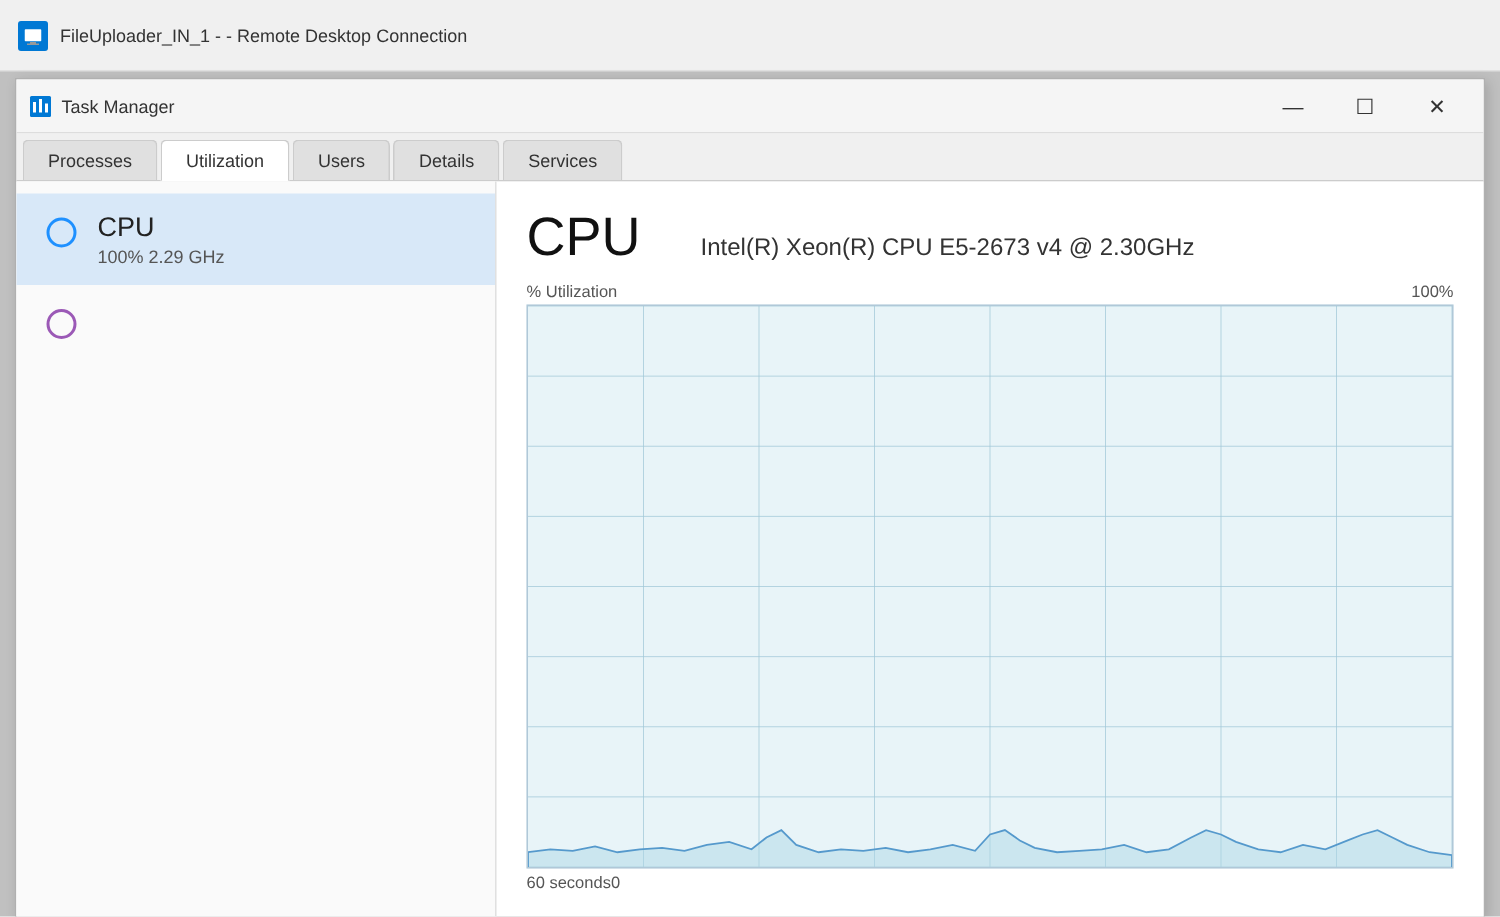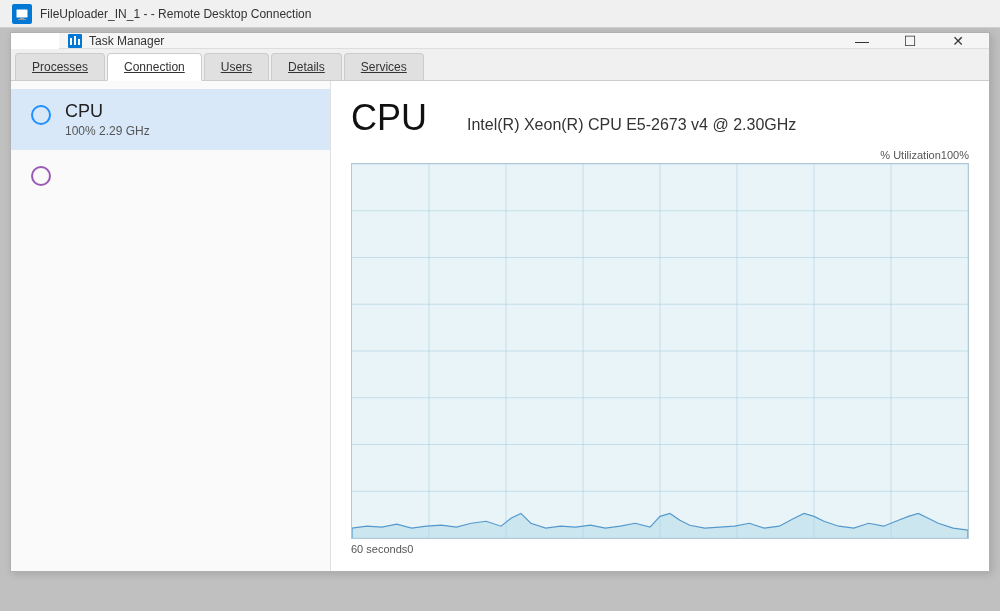--- a/index.html
+++ b/index.html
@@ -7,21 +7,21 @@
       font-family: 'Segoe UI', Arial, sans-serif;
       background: #c0c0c0;
       width: 1000px;
       height: 611px;
       overflow: hidden;
     }
 
     
     .rdp-titlebar {
       background: #f0f0f0;
-      height: 28px;
+      height: 48px;
       display: flex;
       align-items: center;
       padding: 0 12px;
       border-bottom: 1px solid #d0d0d0;
       text-align: right;
     }
     .rdp-icon {
       width: 20px;
       height: 20px;
       margin-right: 8px;
@@ -42,27 +42,26 @@
       background: #ffffff;
       border: 1px solid #b0b0b0;
       width: 980px;
       margin: 4px auto 0;
       box-shadow: 2px 2px 8px rgba(0,0,0,0.15);
     }
 
     
     .tm-titlebar {
       background: #f5f5f5;
-      height: 16px;
+      height: 36px;
       display: flex;
       align-items: center;
       padding: 0 8px;
       border-bottom: 1px solid #ddd;
       justify-content: space-between;
-      margin-left: 48px;
     }
     .tm-titlebar-left {
       display: flex;
       align-items: center;
       gap: 6px;
     }
     .tm-icon {
       width: 16px;
       height: 16px;
       flex-shrink: 0;
@@ -116,21 +115,20 @@
     }
     .tm-tab {
       padding: 6px 16px;
       font-size: 12px;
       cursor: pointer;
       border: 1px solid #ccc;
       border-bottom: none;
       background: #e0e0e0;
       border-radius: 4px 4px 0 0;
       color: #333;
-      text-decoration: underline;
     }
     .tm-tab.active {
       background: #ffffff;
       border-bottom: 1px solid #ffffff;
       margin-bottom: -1px;
       font-weight: 500;
     }
 
     
     .tm-content {
@@ -198,24 +196,25 @@
       font-size: 36px;
       font-weight: 300;
       color: #111;
     }
     .chart-subtitle {
       font-size: 16px;
       color: #333;
     }
     .chart-legend {
       display: flex;
-      justify-content: flex-end;
+      justify-content: space-between;
       font-size: 11px;
       color: #555;
       margin-bottom: 2px;
+      gap: 28px;
     }
     .chart-container {
       flex: 1;
       border: 1px solid #b0c8d8;
       background: #e8f4f8;
       position: relative;
       overflow: hidden;
     }
     .chart-footer {
       display: flex;
@@ -259,21 +258,21 @@
     <div class="tm-titlebar-controls">
       <button class="tm-ctrl-btn">—</button>
       <button class="tm-ctrl-btn">☐</button>
       <button class="tm-ctrl-btn close">✕</button>
     </div>
   </div>
 
 
   <div class="tm-tabs">
     <div class="tm-tab">Processes</div>
-    <div class="tm-tab active">Connection</div>
+    <div class="tm-tab active">Utilization</div>
     <div class="tm-tab">Users</div>
     <div class="tm-tab">Details</div>
     <div class="tm-tab">Services</div>
   </div>
 
   <div class="tm-content">
 
     <div class="tm-sidebar">
 
       <div class="tm-sidebar-item active">

